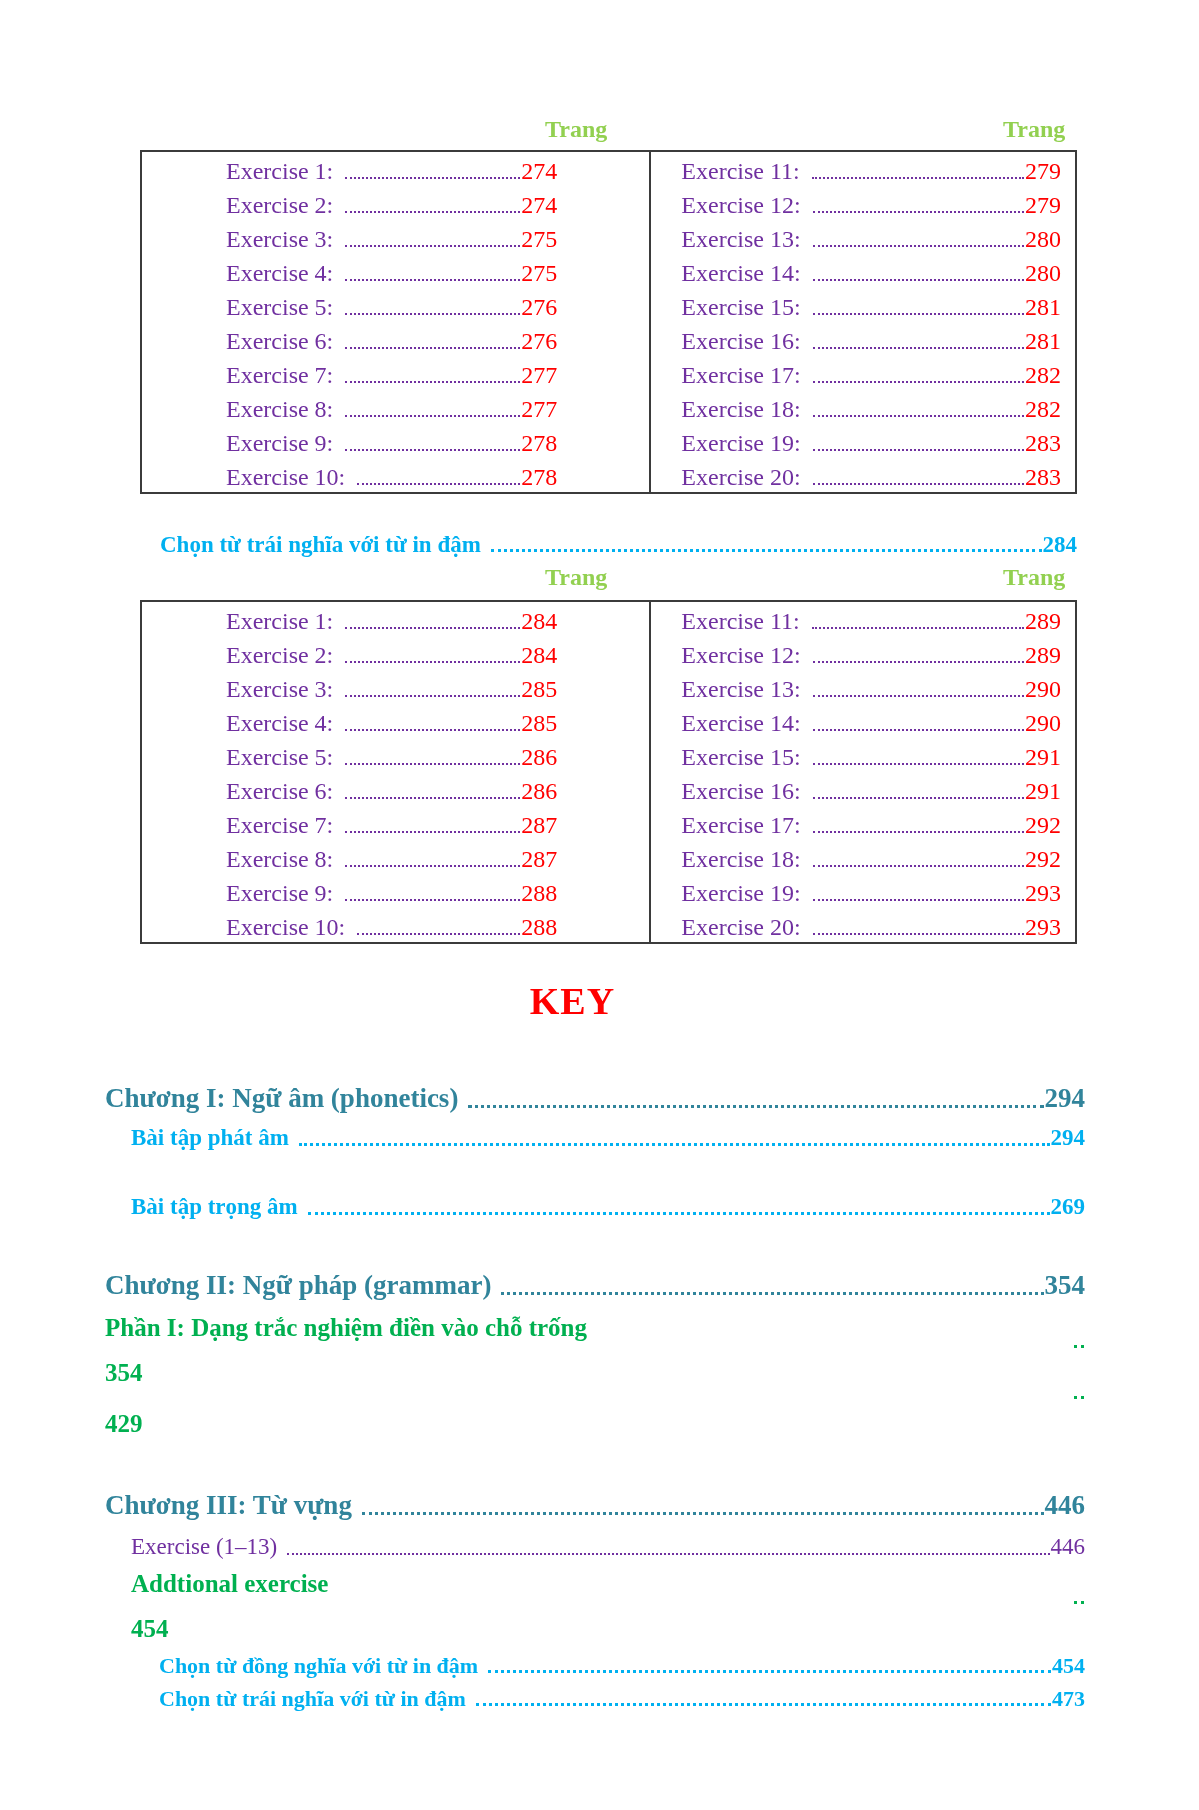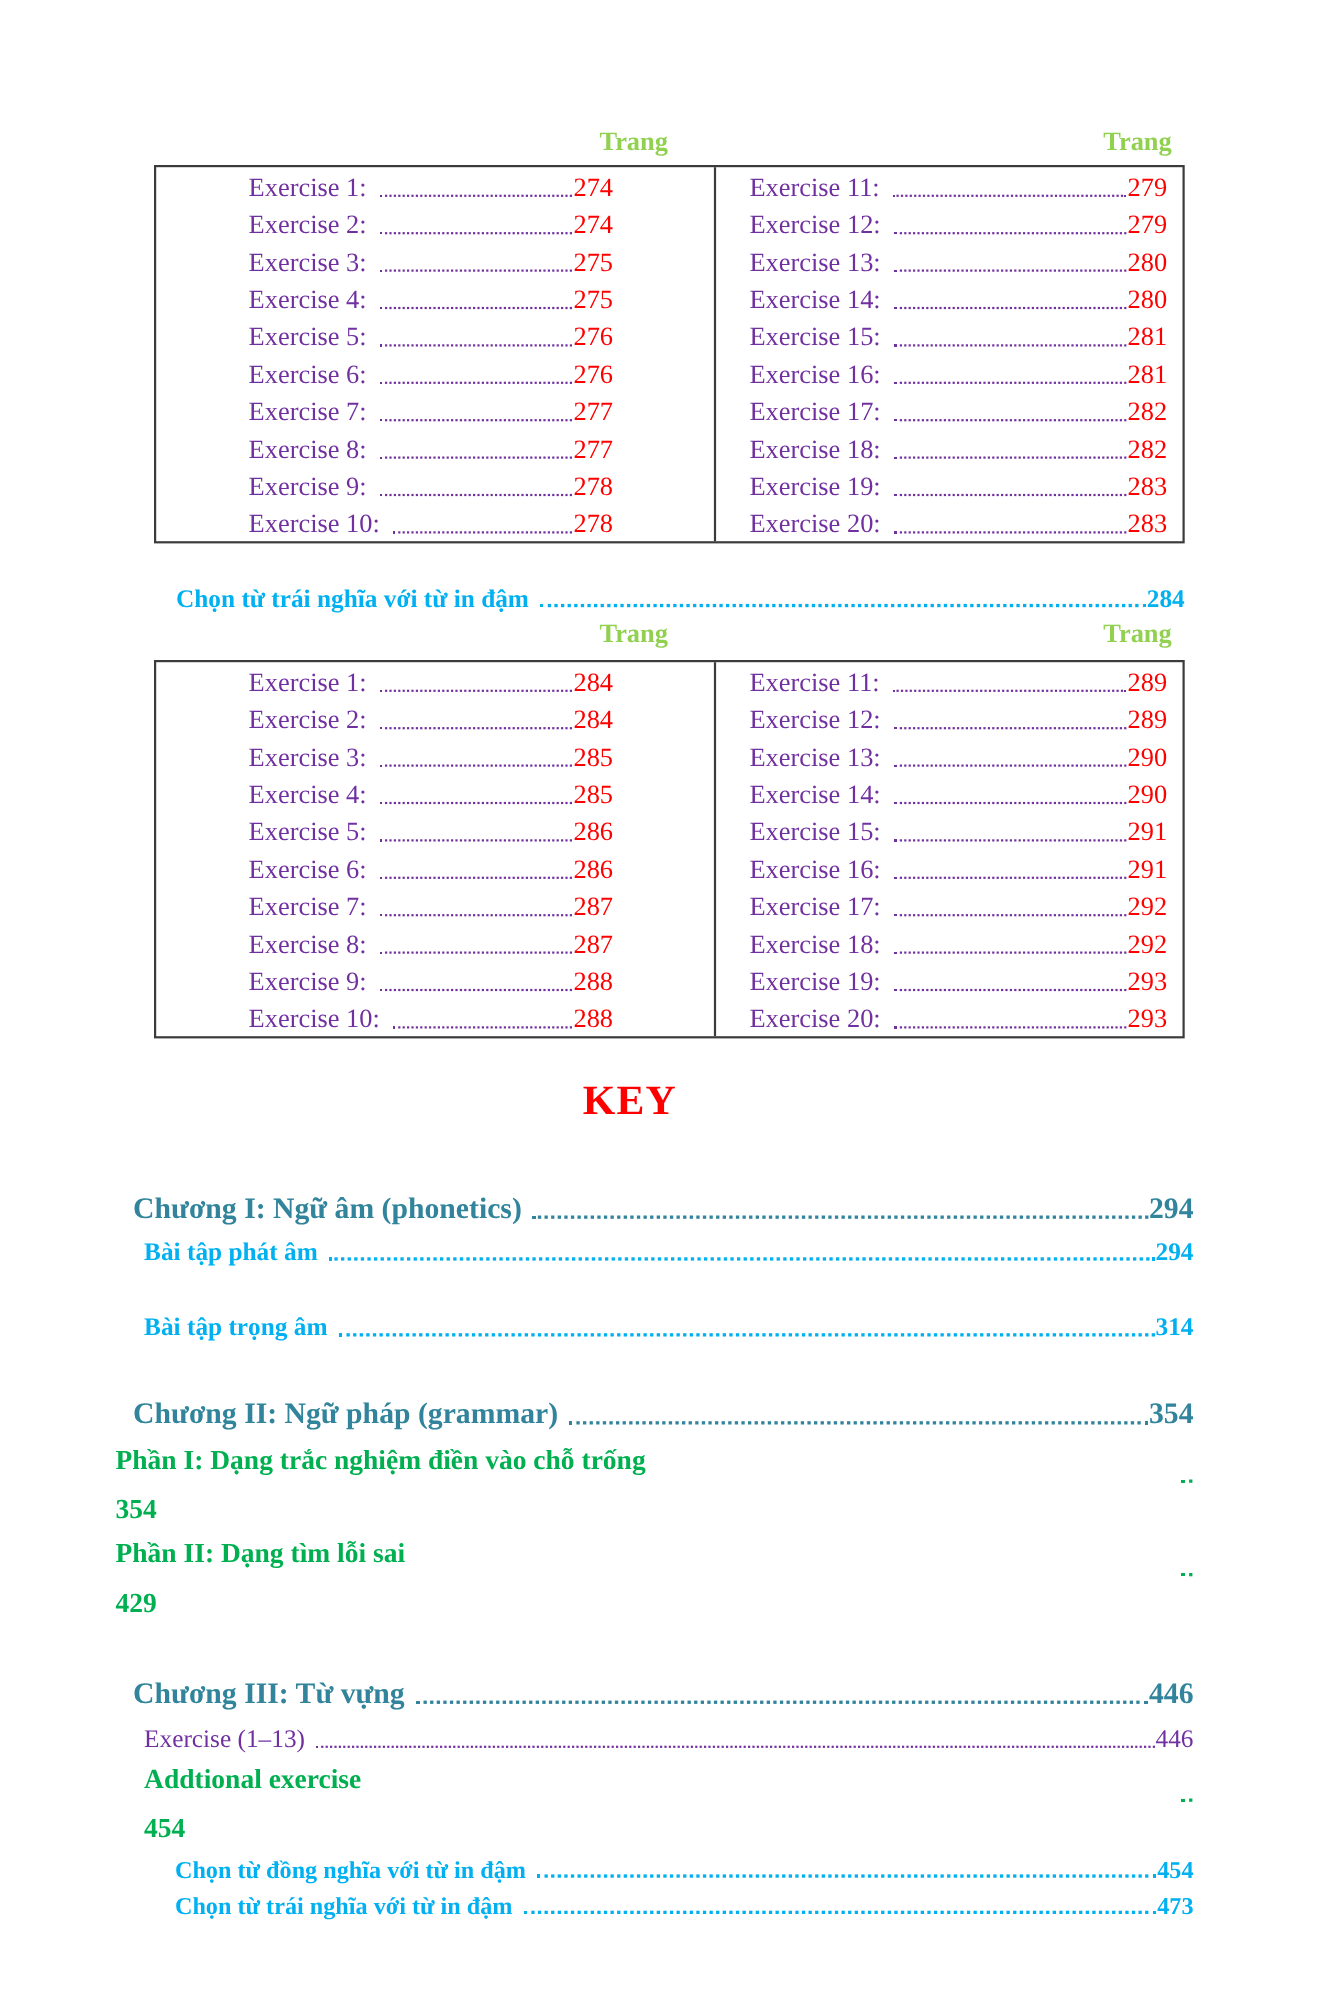--- a/index.html
+++ b/index.html
@@ -60,21 +60,21 @@
     position:absolute;left:105px;top:1080px;width:980px;
   }
   .toc-line{
     display:flex;align-items:baseline;white-space:nowrap;
   }
   .t-leader{
     flex:1;align-self:flex-end;
     border-bottom:3px dotted currentColor;
     margin:0 1px 8px 10px;min-width:10px;
   }
-  .v-chapter{font-size:27px;font-weight:bold;color:#31849B;line-height:36px;margin-left:16px;}
+  .v-chapter{font-size:27px;font-weight:bold;color:#31849B;line-height:36px;}
   .v-green{font-size:25px;font-weight:bold;color:#00B050;line-height:34px;flex-direction:column;}
   .v-blue{font-size:23px;font-weight:bold;color:#00B0F0;line-height:32px;margin-top:37px;}
   .v-blue2{font-size:22px;font-weight:bold;color:#00B0F0;line-height:31px;}
   .v-purple{font-size:23px;font-weight:normal;color:#7030A0;line-height:32px;}
   .v-purple .t-leader{border-bottom-width:2.5px;}
   .i0{padding-left:0;}
   .i1{padding-left:26px;}
   .i2{padding-left:54px;}
   .m-sm{margin-top:6px;}
   .m-md{margin-top:8px;}
@@ -323,34 +323,33 @@
         <span>294</span>
       </div>
       <div class="toc-line v-blue i1 m-sm">
         <span>Bài tập phát âm</span>
         <span class="t-leader"></span>
         <span>294</span>
       </div>
       <div class="toc-line v-blue i1">
         <span>Bài tập trọng âm</span>
         <span class="t-leader"></span>
-        <span>314</span>
+        <span>269</span>
       </div>
       <div class="toc-line v-chapter i0 m-gap1">
         <span>Chương II: Ngữ pháp (grammar)</span>
         <span class="t-leader"></span>
         <span>354</span>
       </div>
       <div class="toc-line v-green i0 m-md">
         <span>Phần I: Dạng trắc nghiệm điền vào chỗ trống</span>
         <span class="t-leader"></span>
         <span>354</span>
       </div>
       <div class="toc-line v-green i0 m-sm">
-        <span>Phần II: Dạng tìm lỗi sai</span>
         <span class="t-leader"></span>
         <span>429</span>
       </div>
       <div class="toc-line v-chapter i0 m-gap2">
         <span>Chương III: Từ vựng</span>
         <span class="t-leader"></span>
         <span>446</span>
       </div>
       <div class="toc-line v-purple i1 m-md">
         <span>Exercise (1–13)</span>

